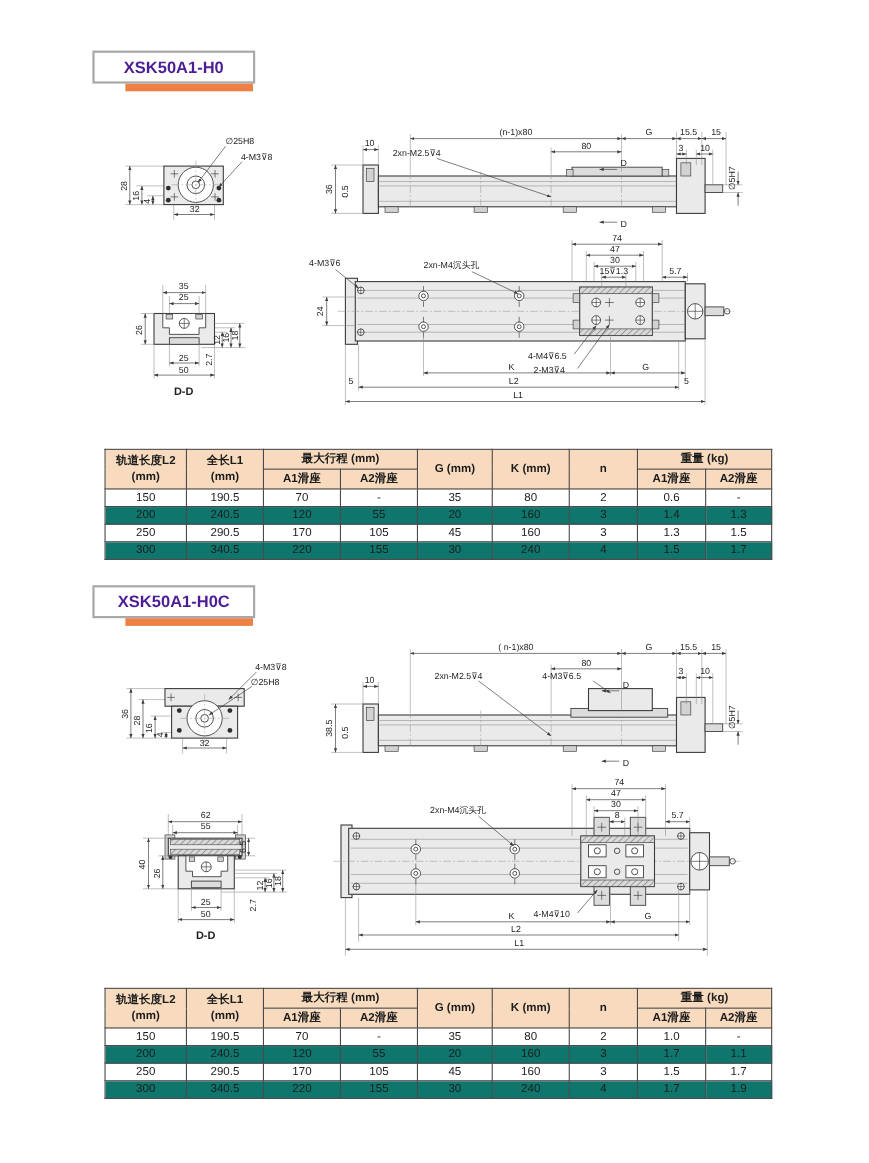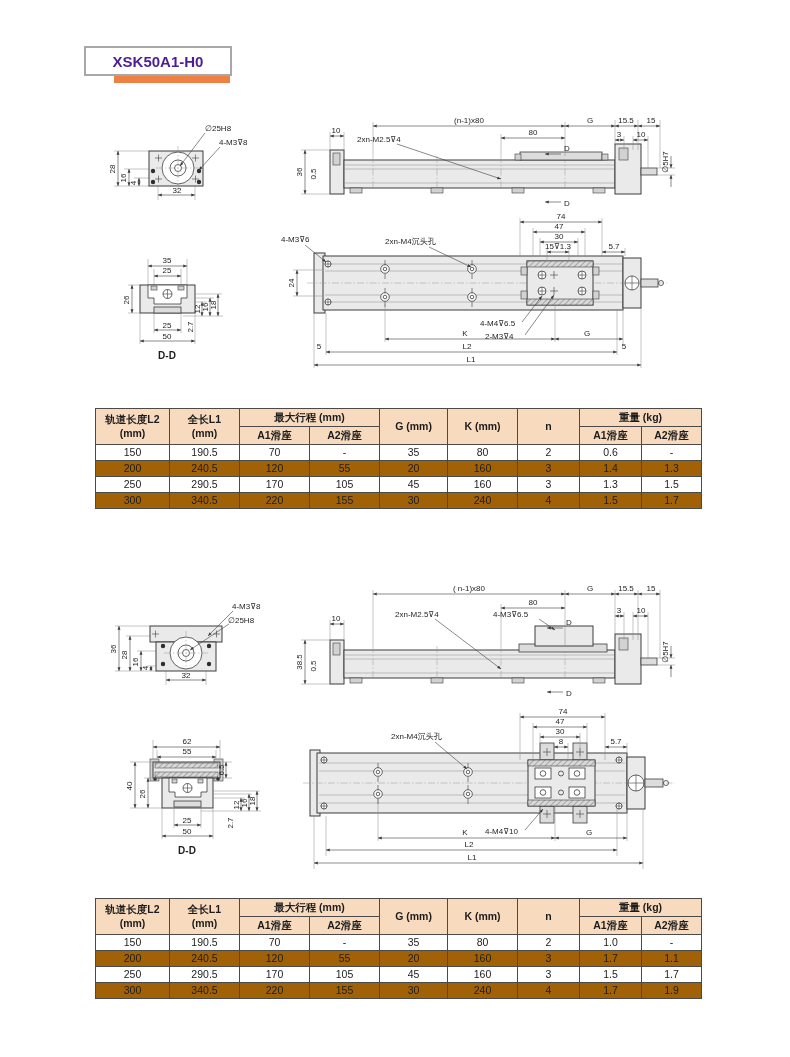--- a/index.html
+++ b/index.html
@@ -11,21 +11,21 @@
   .badge .accent { position:absolute; left:30px; top:7px; width:116px; height:30px; background:#EF8044; }
   .badge .label { position:absolute; left:0; top:0; height:26px; min-width:120px; padding:0 12px;
                   background:#fff; border:2px solid #a8a8a8; display:flex; align-items:center;
                   justify-content:center; font-weight:bold; font-size:15px; color:#4c1d95; }
 
   
   table.spec { border-collapse:collapse; table-layout:fixed; width:606px; }
   table.spec th, table.spec td { border:1px solid #4a4a4a; text-align:center; vertical-align:middle;
     font-size:10.5px; color:#1c1c1c; padding:0; height:15px; line-height:1.25; }
   table.spec th { background:#F8DBBE; font-weight:bold; height:17px; }
-  table.spec tr.alt td { background:#a16207; }
+  table.spec tr.alt td { background:#0f766e; }
   table.spec { border:1.5px solid #4a4a4a; }
 
   
   svg { position:absolute; }
   svg .body  { fill:#eaeaea; stroke:#3c3c3c; stroke-width:1; }
   svg .body2 { fill:#dcdcdc; stroke:#3c3c3c; stroke-width:0.8; }
   svg .g2    { fill:#d2d2d2; stroke:#3c3c3c; stroke-width:0.6; }
   svg .white { fill:#ffffff; stroke:#3c3c3c; stroke-width:0.8; }
   svg .ln    { fill:none; stroke:#3c3c3c; stroke-width:0.8; }
   svg .thin  { fill:none; stroke:#8a8a8a; stroke-width:0.5; }
@@ -323,20 +323,24 @@
           <td>155</td>
           <td>30</td>
           <td>240</td>
           <td>4</td>
           <td>1.5</td>
           <td>1.7</td>
         </tr>
       </tbody>
   </table>
 
+  <div class="badge" style="left:84px; top:532px;">
+    <div class="accent"></div>
+    <div class="label">XSK50A1-H0C</div>
+  </div>
 
   <svg style="left:95px; top:576px;" width="605" height="310" viewBox="0 0 605 310">
     <defs>
       <marker id="ar2" viewBox="0 0 10 10" refX="9" refY="5" markerWidth="7" markerHeight="7" orient="auto-start-reverse">
         <path d="M0,1.5 L9,5 L0,8.5 z" fill="#3c3c3c"></path>
       </marker>
       <pattern id="h2" width="4" height="4" patternUnits="userSpaceOnUse" patternTransform="rotate(45)">
         <rect width="4" height="4" fill="#d8d8d8"></rect>
           <line x1="0" y1="0" x2="0" y2="4" stroke="#7a7a7a" stroke-width="1.1"></line>
       </pattern>

